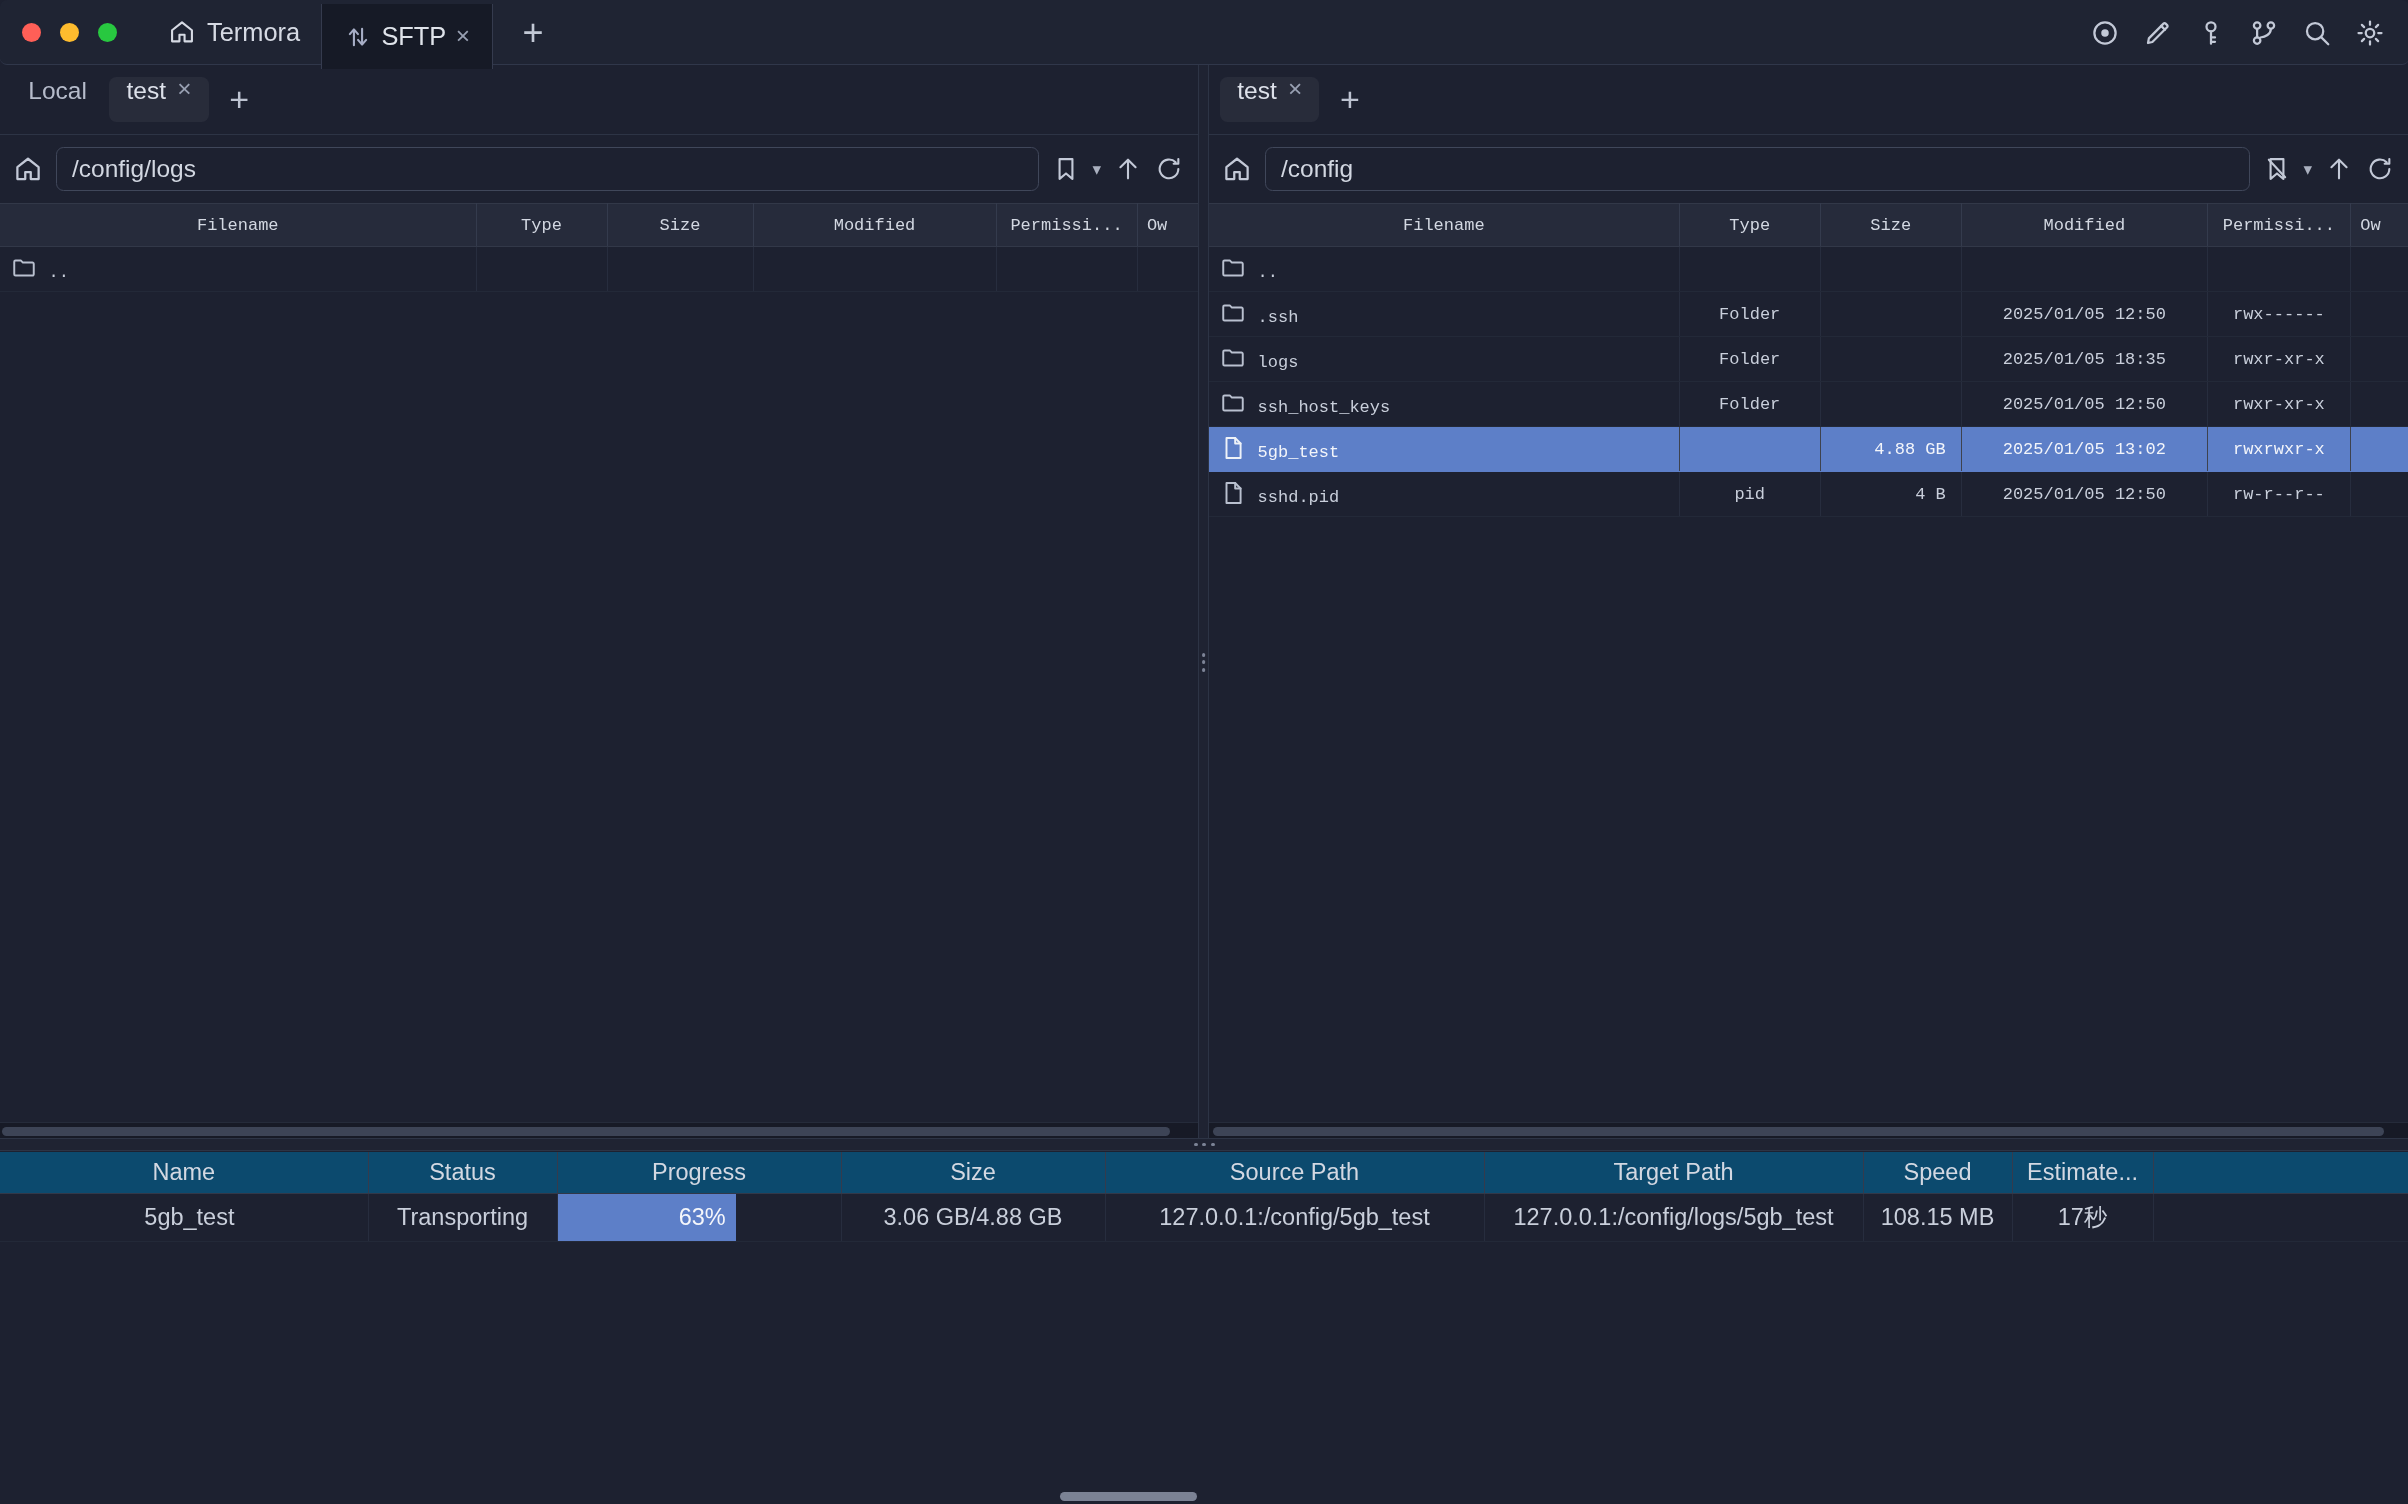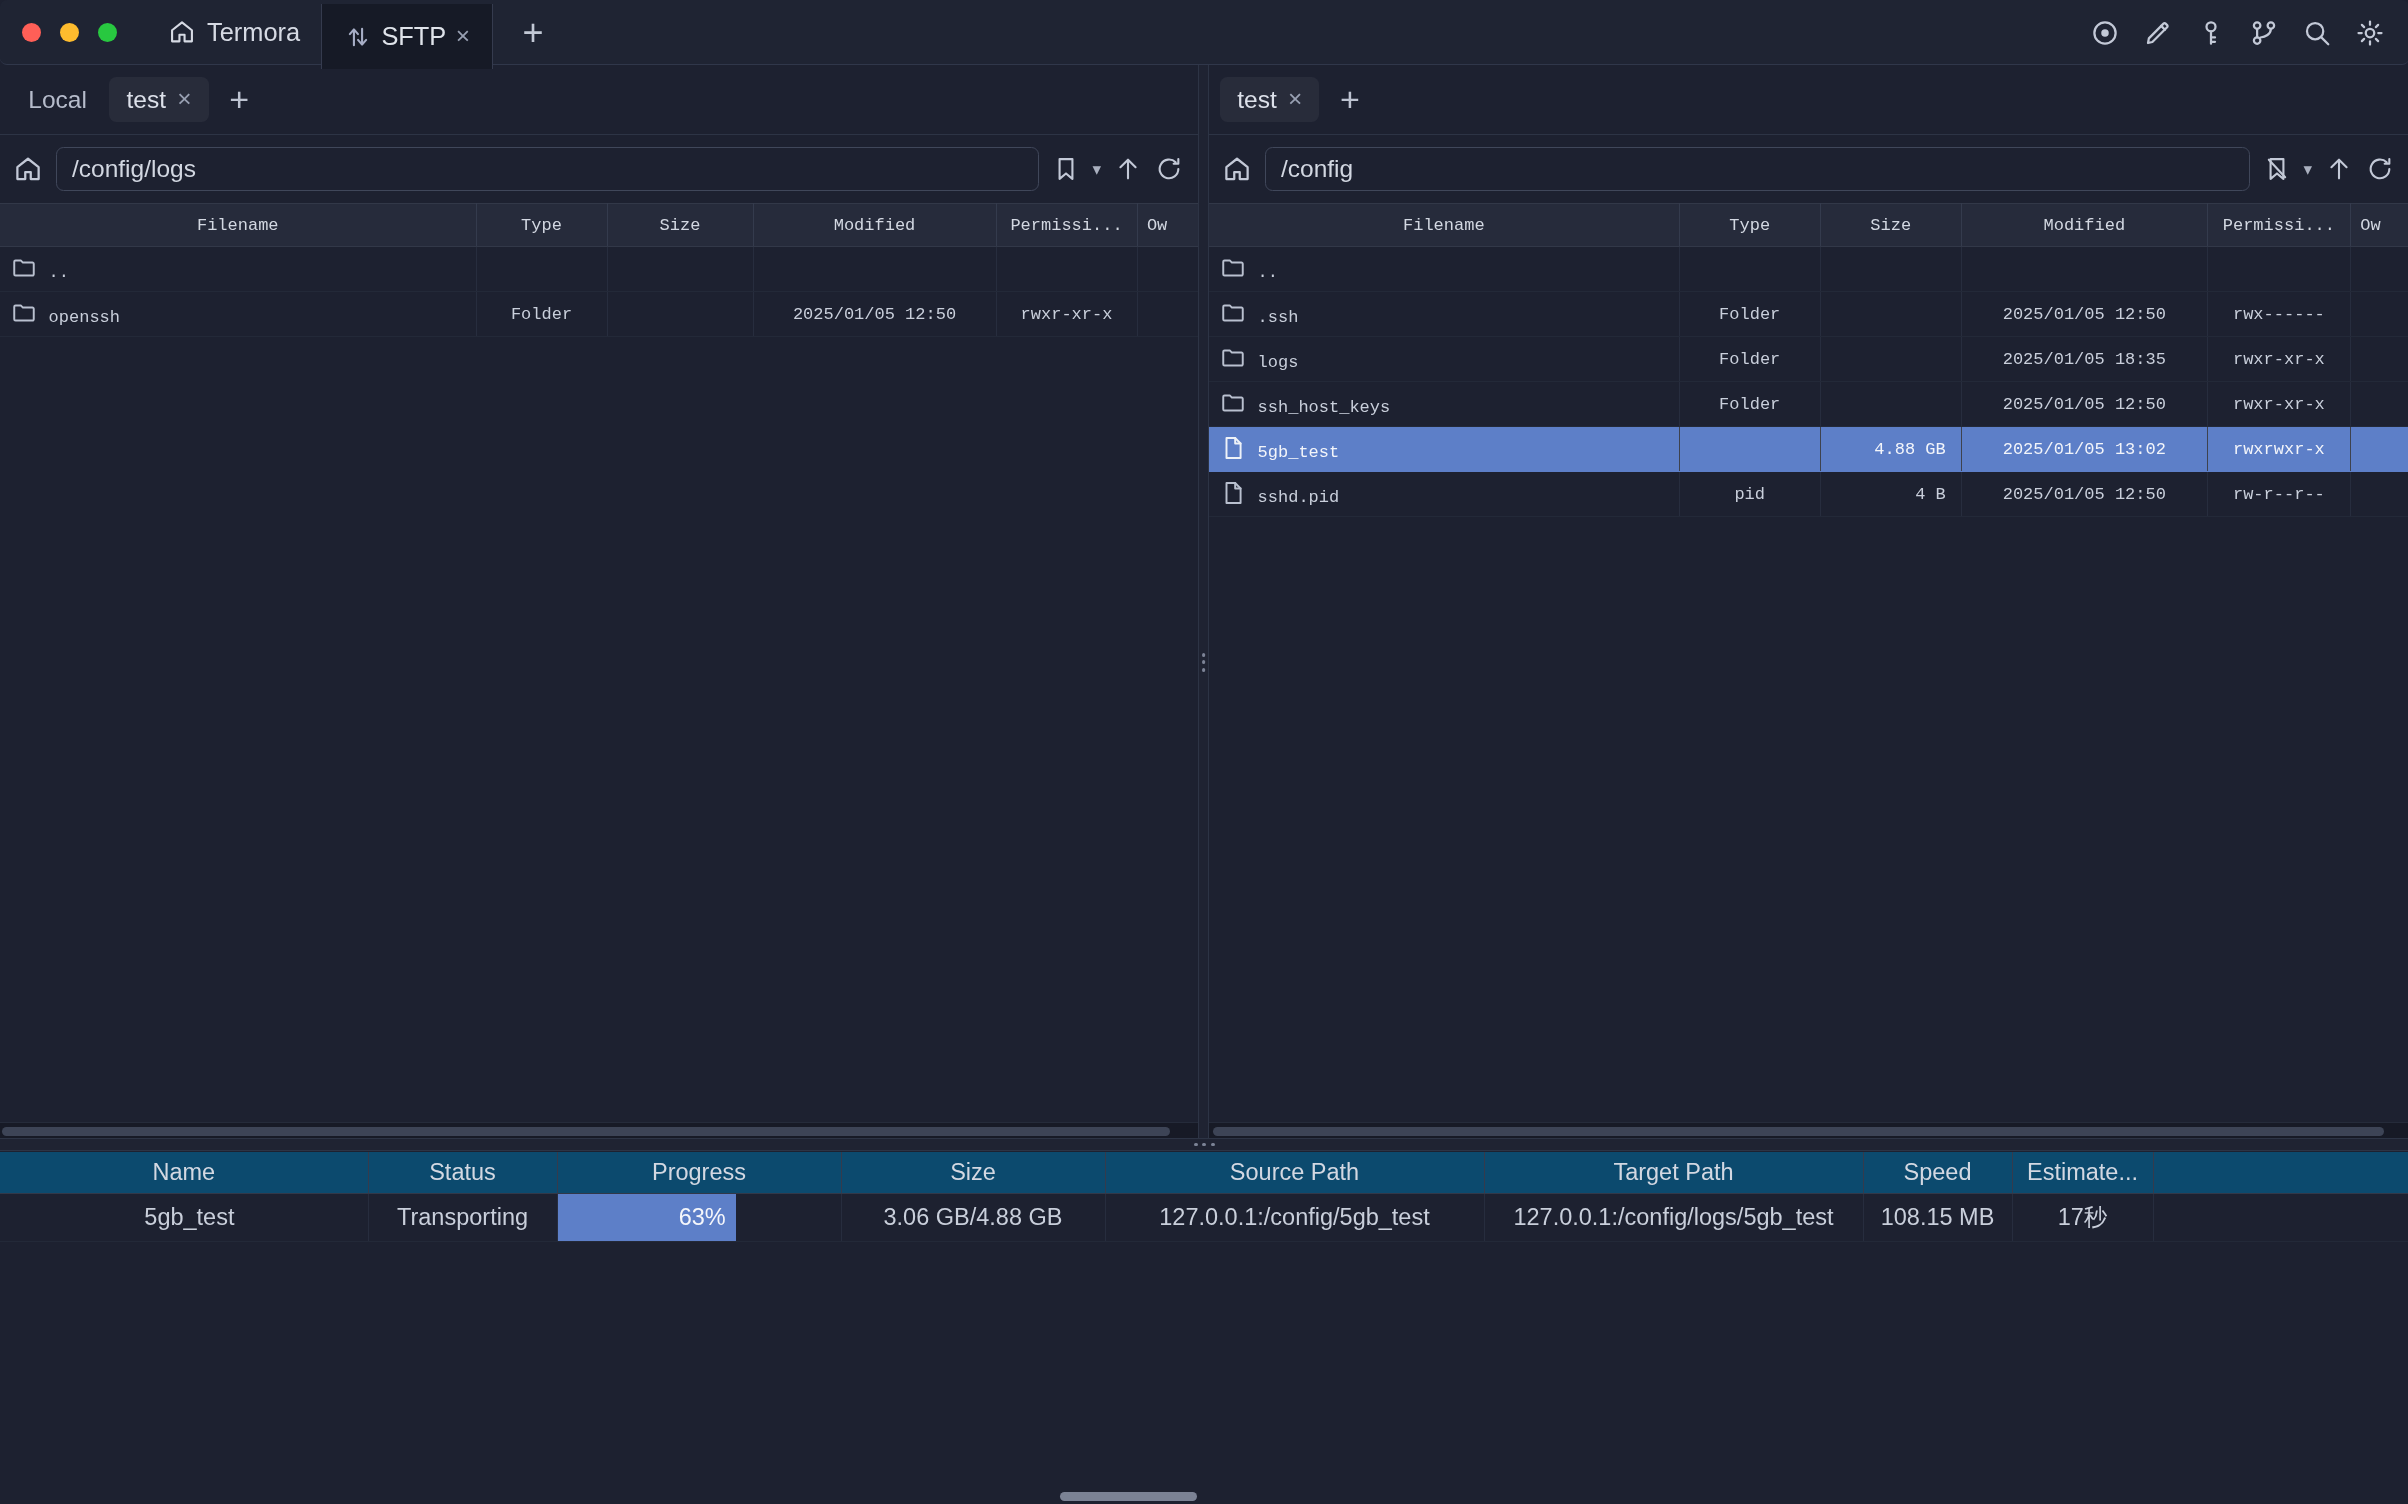--- a/index.html
+++ b/index.html
@@ -38,21 +38,21 @@
   .pane.right { left:1209px; width:1200px; }
   .vsplit { position:absolute; top:65px; bottom:366px; left:1198px; width:11.3px;
             background:#1f2332; border-left:0.9px solid #2d3445; border-right:0.9px solid #2d3445; }
   .vsplit .grip { position:absolute; left:50%; top:584px; transform:translateX(-50%); }
   .vsplit .grip i, .hsplit .grip i { display:block; width:3.8px; height:3.8px; border-radius:50%; background:#7c8396; margin:3.8px auto; }
   .hsplit .grip { position:absolute; left:1194px; top:0.9px; display:flex; gap:4.7px; }
   .hsplit .grip i { margin:2.8px 0; }
 
   .pane-tabs { height:70px; display:flex; align-items:center; padding:0 11.3px; gap:5.6px;
                border-bottom:0.9px solid #2d3445; font-size:24.5px; }
-  .pane-tab { height:45px; display:flex; align-items:center; gap:11.3px; padding:0 17px;
+  .pane-tab { height:45px; display:flex; gap:11.3px; padding:0 17px;
               border-radius:7.5px; color:#b6bccb; }
   .pane-tab.active { background:rgba(255,255,255,0.05); color:#dde1ea; }
   .tab-add { font-size:34px; font-weight:300; color:#bdc3d1; padding:0 15px; }
 
   .pathbar { height:68px; display:flex; align-items:center; gap:13px; padding:0 13px; }
   .path-input { flex:1; height:44px; background:#1d2130; border:0.9px solid #40475a;
                 border-radius:7.5px; color:#d2d7e1; font-size:24.5px; padding:0 15px;
                 font-family:"Liberation Sans", sans-serif; outline:none; }
   .path-actions { display:flex; align-items:center; gap:13px; padding-right:1.9px; }
   .caret { font-size:17px; color:#aab0bf; }
@@ -249,32 +249,20 @@
                 <svg viewBox="0 0 24 24" width="26" height="26">
                   <path d="M3 6.2 A1.2 1.2 0 0 1 4.2 5 H9 L11 7 H19.8 A1.2 1.2 0 0 1 21 8.2 V17.8 A1.2 1.2 0 0 1 19.8 19 H4.2 A1.2 1.2 0 0 1 3 17.8 Z"></path>
                 </svg>
               </span><span>..</span></td>
           <td class="c-type"></td>
           <td class="c-size"></td>
           <td class="c-mod"></td>
           <td class="c-perm"></td>
           <td></td>
         </tr>
-        <tr>
-          <td class="c-name"><span class="ico">
-                <svg viewBox="0 0 24 24" width="26" height="26">
-                  <path d="M3 6.2 A1.2 1.2 0 0 1 4.2 5 H9 L11 7 H19.8 A1.2 1.2 0 0 1 21 8.2 V17.8 A1.2 1.2 0 0 1 19.8 19 H4.2 A1.2 1.2 0 0 1 3 17.8 Z"></path>
-                </svg>
-              </span><span>openssh</span></td>
-          <td class="c-type">Folder</td>
-          <td class="c-size"></td>
-          <td class="c-mod">2025/01/05 12:50</td>
-          <td class="c-perm">rwxr-xr-x</td>
-          <td></td>
-        </tr>
       </tbody>
     </table>
 
     <div class="pane-scroll">
       <div class="thumb" style="left:1.9px; width:1168px;"></div>
     </div>
   </section>
 
   <div class="vsplit">
     <div class="grip">

